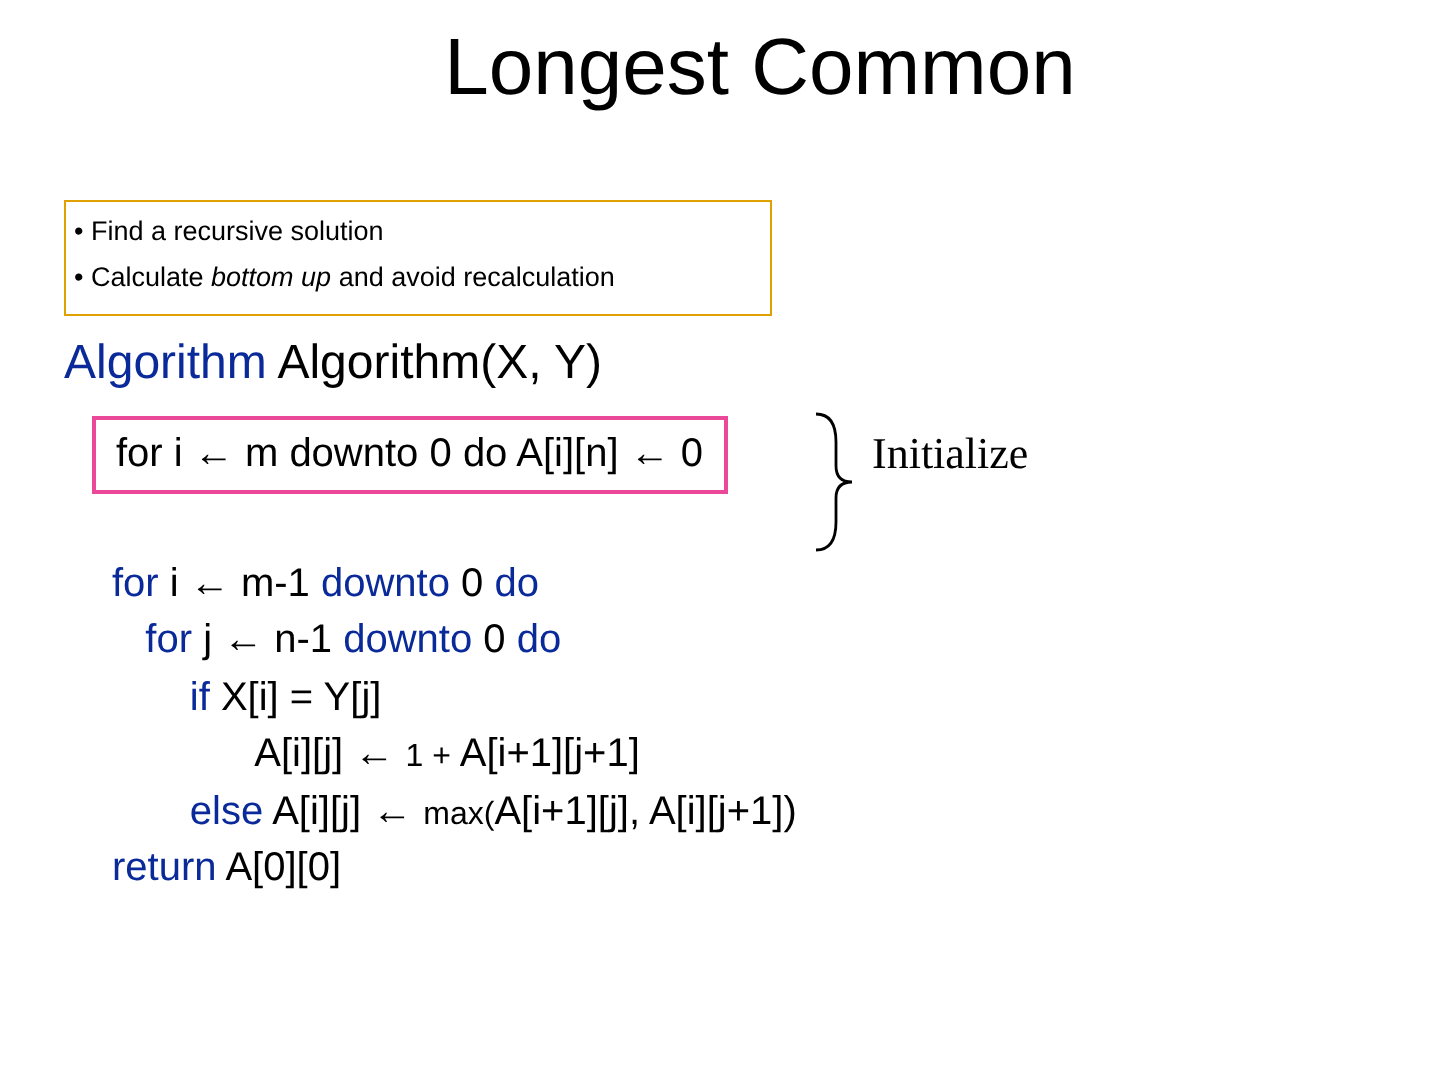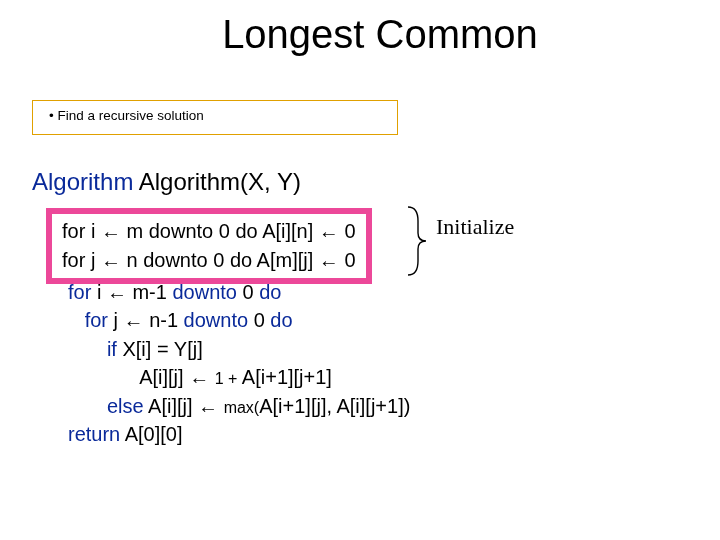--- a/index.html
+++ b/index.html
@@ -27,38 +27,38 @@
     font-size: 40px;
     line-height: 1.1;
     font-weight: 400;
   }
   .bullets {
     position: absolute;
     top: 100px;
     left: 32px;
     width: 340px;
     border: 1.5px solid #e0a000;
-    padding: 4px 8px 6px 16px;
+    padding: 4px 8px 6px 4px;
     font-size: 13.5px;
     line-height: 1.7;
   }
   .bullets .row { white-space: nowrap; }
   .bullets em { font-style: italic; }
   .algoline {
     position: absolute;
     top: 168px;
     left: 20px;
     font-size: 24px;
   }
   .algoline .kw { color: #0a2a9a; margin-left: 12px; }
   .initbox {
     position: absolute;
     top: 208px;
     left: 46px;
-    border: 6px solid #ec4899;
+    border: 2px solid #ec4899;
     padding: 3px 10px 3px 10px;
     font-size: 20px;
     line-height: 1.45;
   }
   .brace {
     position: absolute;
     top: 205px;
     left: 404px;
     width: 24px;
     height: 72px;
@@ -66,53 +66,53 @@
   .initlabel {
     position: absolute;
     top: 214px;
     left: 436px;
     font-family: "Times New Roman", Times, serif;
     font-size: 22px;
   }
   .codeblock {
     position: absolute;
     top: 278px;
-    left: 68px;
+    left: 56px;
     font-size: 20px;
     line-height: 1.42;
     white-space: pre;
   }
   .codeblock .kw { color: #0a2a9a; }
   .sm { font-size: 16px; }
 </style>
 </head>
 <body>
 
 <div class="slide">
 
   <div class="title">
     <span>Longest Common</span><br>
   </div>
 
   <div class="bullets">
     <div class="row">
       <span>• Find a recursive solution</span>
     </div>
+    <div class="row">
+      <span>• Calculate </span><em>bottom up</em><span> and avoid recalculation</span>
+    </div>
   </div>
 
   <div class="algoline">
     <span class="kw">Algorithm</span><span> Algorithm(X, Y)</span>
   </div>
 
   <div class="initbox">
     <div>
       <span class="kw">for</span><span> i ← m </span><span class="kw">downto</span><span> 0 </span><span class="kw">do</span><span> A[i][n] ← 0</span>
-    </div>
-    <div>
-      <span class="kw">for</span><span> j ← n </span><span class="kw">downto</span><span> 0 </span><span class="kw">do</span><span> A[m][j] ← 0</span>
     </div>
   </div>
 
   <svg class="brace" viewBox="0 0 24 72">
     <path d="M4 2 Q14 2 14 16 L14 28 Q14 36 22 36 Q14 36 14 44 L14 56 Q14 70 4 70" stroke="#000" stroke-width="1.4" fill="none"></path>
   </svg>
 
   <div class="initlabel">Initialize</div>
 
   <div class="codeblock"><span class="kw">for</span><span> i ← m-1 </span><span class="kw">downto</span><span> 0 </span><span class="kw">do</span>

